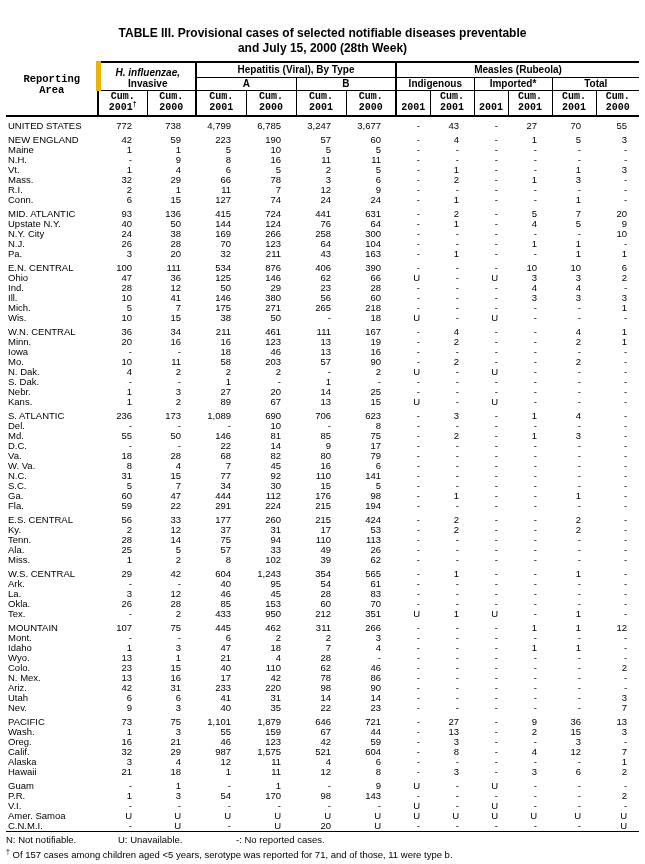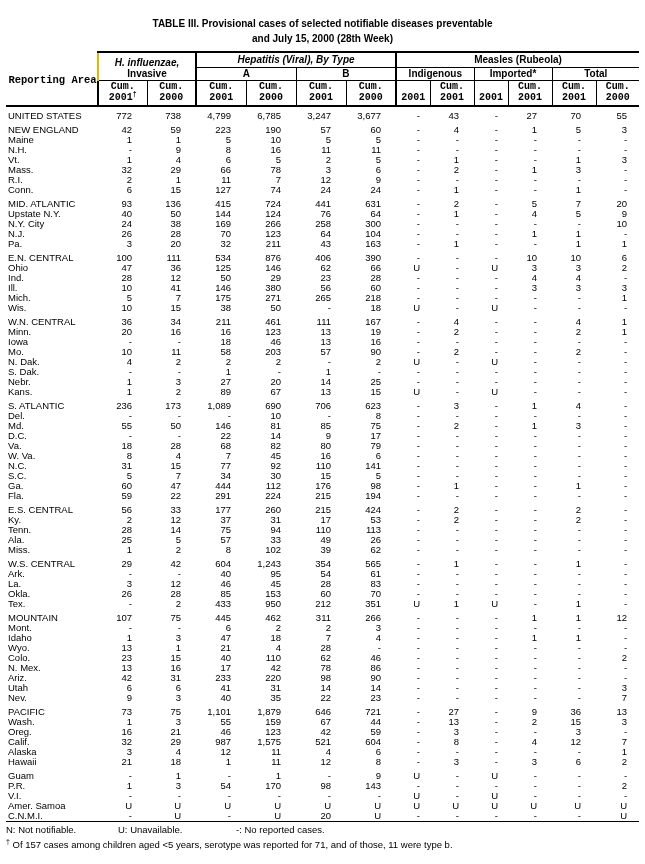--- a/index.html
+++ b/index.html
@@ -1,26 +1,26 @@
 <!DOCTYPE html>
 <html><head>
 <meta charset="utf-8">
 <style>
   html,body{margin:0;padding:0;background:#ffffff;}
   body{width:645px;height:864px;color:#000;font-family:"Liberation Sans",sans-serif;-webkit-font-smoothing:antialiased;}
   .page{padding:8px 6px 0 6px;}
-  .title{text-align:center;font-weight:bold;font-size:10px;line-height:15px;margin-top:8px;}
+  .title{text-align:center;font-weight:bold;font-size:12px;line-height:15px;margin-top:18px;}
   table{border-collapse:collapse;table-layout:fixed;width:633px;margin-top:5px;}
   th,td{padding:0;margin:0;}
   thead th{font-weight:bold;font-size:10px;line-height:10.5px;vertical-align:bottom;text-align:center;}
   .th-ra{text-align:center;vertical-align:bottom;border-bottom:2px solid #000;padding-bottom:20px;padding-left:2px;font-size:10.5px;font-family:Liberation Mono, monospace;}
   .g{border-top:2px solid #000;padding:2px 0 1px 0;}
-  .g.hflu{border-left:2px solid #eab308;border-right:2px solid #000;border-bottom:1.5px solid #000;}
+  .g.hflu{border-left:5px solid #eab308;border-right:2px solid #000;border-bottom:1.5px solid #000;}
   .g.hflu i{font-style:italic;}
-  .g.hep{border-right:2px solid #000;border-bottom:1.5px solid #000;font-style:italic;}
+  .g.hep{border-right:2px solid #000;border-bottom:1.5px solid #000;}
   .g.mea{border-bottom:1.5px solid #000;}
   .sg{border-bottom:1.5px solid #000;padding:1px 0;}
   .sg.a{border-left:2px solid #000;border-right:1px solid #000;}
   .sg.b{border-right:2px solid #000;}
   .sg.ind{border-right:1px solid #000;}
   .sg.imp{border-right:1px solid #000;}
   .colhead{border-left:1px solid #000;border-bottom:2px solid #000;padding:1px 0 2px 0;font-family:Liberation Mono, monospace;}
   .colhead.c1,.colhead.c3,.colhead.c7{border-left:2px solid #000;}
   .colhead sup{font-size:6.5px;vertical-align:super;line-height:0;}
   tbody td{font-size:9.5px;line-height:10px;height:10px;white-space:nowrap;overflow:hidden;}

